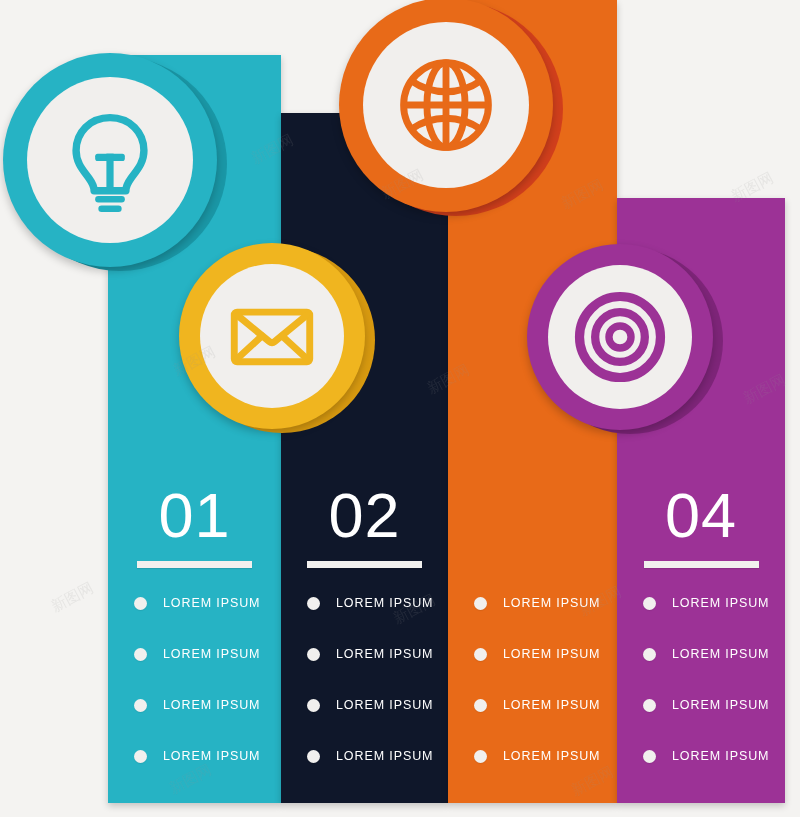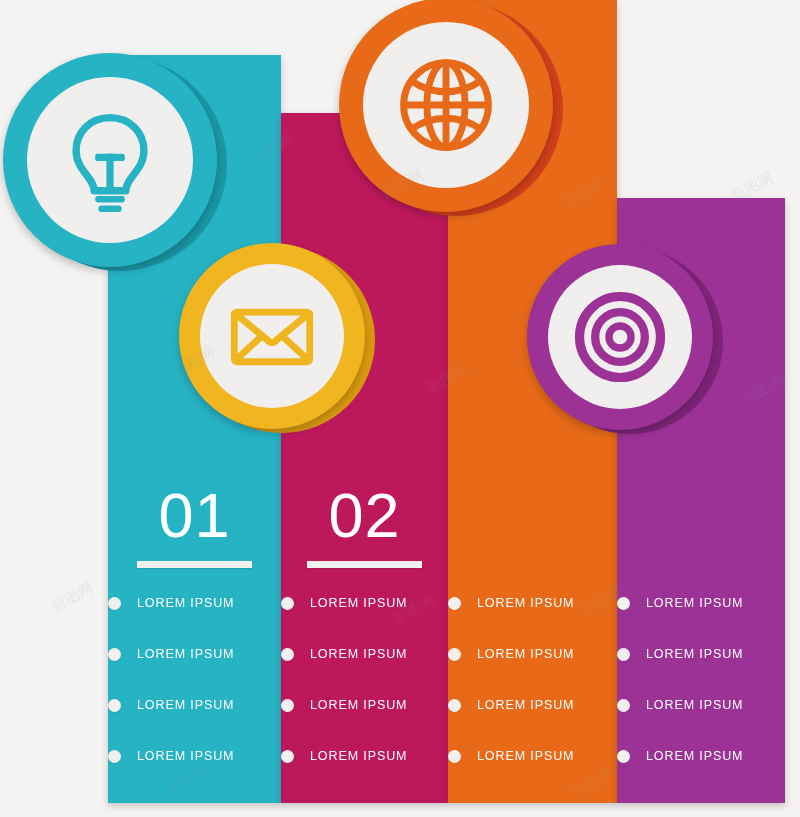--- a/index.html
+++ b/index.html
@@ -34,20 +34,21 @@
     height:7px;width:115px;
     background:#f1f0ee;
     box-shadow:0 1px 1px rgba(0,0,0,0.10);
   }
 
   
   .list{position:absolute;left:0;width:100%;}
   .li{
     display:flex;align-items:center;
     height:20px;margin-bottom:31px;
+    padding-left:26px;
   }
   .dot{
     width:13px;height:13px;border-radius:50%;
     background:#f1f0ee;flex:0 0 auto;
     box-shadow:0 1px 1px rgba(0,0,0,0.08);
   }
   .li-label{
     margin-left:16px;
     color:#ffffff;
     font-size:12.5px;
@@ -111,21 +112,21 @@
           </div>
           <div class="li">
             <span class="dot"></span>
             <span class="li-label">LOREM IPSUM</span>
           </div>
         </div>
       </div>
     </div>
     <div class="col" style="left: 281px; top: 113px; width: 167px; height: 690px;">
       <div class="col-shadow"></div>
-      <div class="col-body" style="background: #be185d;">
+      <div class="col-body" style="background: #0f172a;">
         <div class="numwrap" style="top: 371px;">
           <div class="num">02</div>
           <div class="rule"></div>
         </div>
         <div class="list" style="top: 480px;">
           <div class="li">
             <span class="dot"></span>
             <span class="li-label">LOREM IPSUM</span>
           </div>
           <div class="li">
@@ -162,20 +163,24 @@
           <div class="li">
             <span class="dot"></span>
             <span class="li-label">LOREM IPSUM</span>
           </div>
         </div>
       </div>
     </div>
     <div class="col" style="left: 617px; top: 198px; width: 168px; height: 605px;">
       <div class="col-shadow"></div>
       <div class="col-body" style="background: rgb(156, 50, 150);">
+        <div class="numwrap" style="top: 286px;">
+          <div class="num">04</div>
+          <div class="rule"></div>
+        </div>
         <div class="list" style="top: 395px;">
           <div class="li">
             <span class="dot"></span>
             <span class="li-label">LOREM IPSUM</span>
           </div>
           <div class="li">
             <span class="dot"></span>
             <span class="li-label">LOREM IPSUM</span>
           </div>
           <div class="li">

